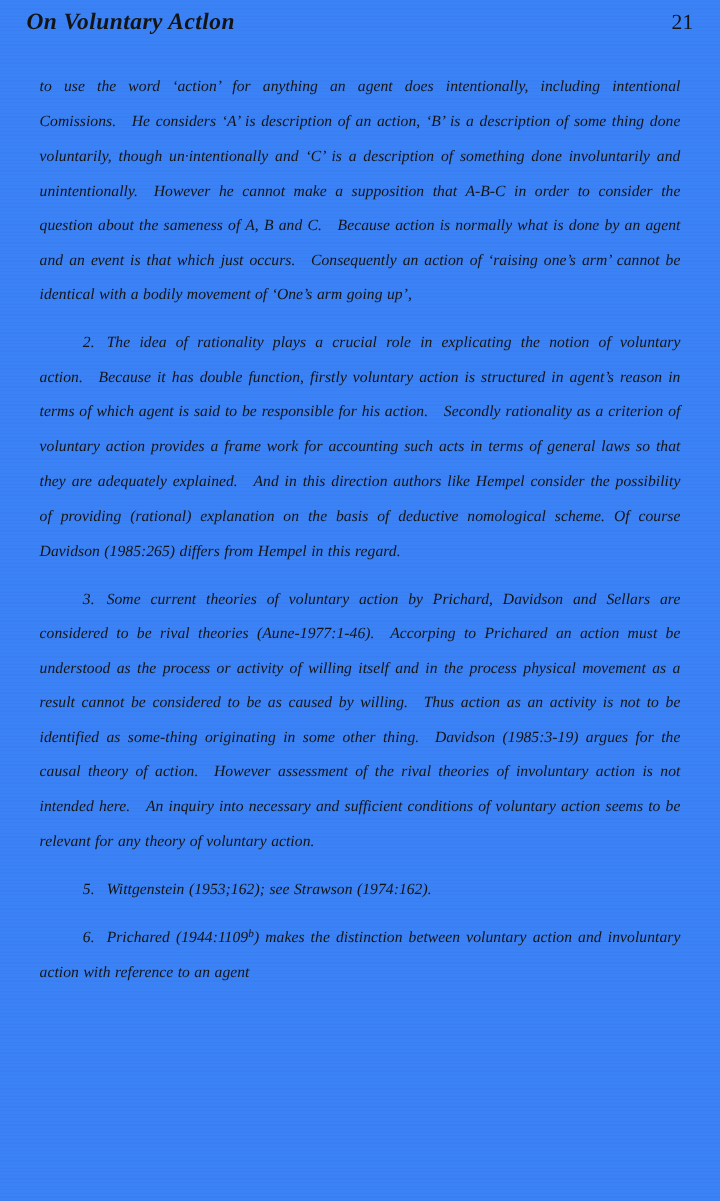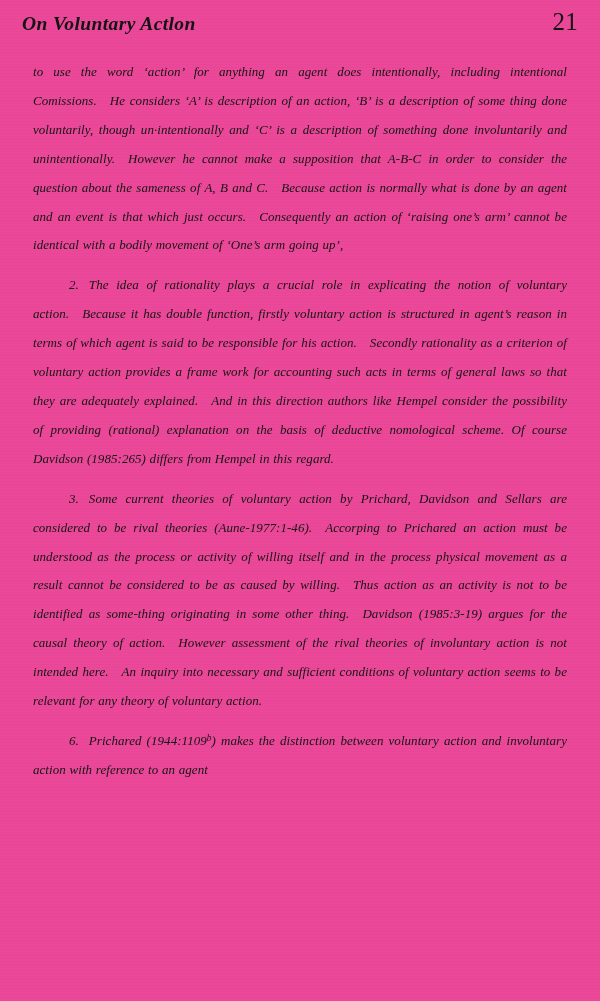--- a/index.html
+++ b/index.html
@@ -5,21 +5,21 @@
 <style>
   html, body {
     margin: 0;
     padding: 0;
     background: #ffffff;
   }
   .page {
     position: relative;
     width: 600px;
     height: 1001px;
-    background: #ec4899;
+    background: #3b82f6;
     overflow: hidden;
     font-family: "Liberation Serif", "DejaVu Serif", serif;
     color: #141414;
     box-sizing: border-box;
   }
 
   
   .running-head {
     position: absolute;
     top: 8px;
@@ -31,21 +31,21 @@
     justify-content: space-between;
   }
   .running-head-title {
     font-style: italic;
     font-weight: bold;
     font-size: 19.5px;
     letter-spacing: 0.4px;
     white-space: nowrap;
   }
   .running-head-folio {
-    font-size: 25px;
+    font-size: 18px;
     font-weight: normal;
     letter-spacing: 0.2px;
   }
 
   
   .body-text {
     position: absolute;
     top: 47px;
     left: 22px;
     width: 556px;
@@ -112,20 +112,23 @@
 
     <p class="para numbered">
       <span class="numlead">2.</span><span>The idea of rationality plays a crucial role in explicating the notion of voluntary action. Because it has double function, firstly voluntary action is structured in agent’s reason in terms of which agent is said to be responsible for his action. Secondly rationality as a criterion of voluntary action provides a frame work for accounting such acts in terms of general laws so that they are adequately explained. And in this direction authors like Hempel consider the possibility of providing (rational) explanation on the basis of deductive nomological scheme. Of course Davidson (1985:265) differs from Hempel in this regard.</span>
     </p>
 
     <p class="para numbered">
       <span class="numlead">3.</span><span>Some current theories of voluntary action by Prichard, Davidson and Sellars are considered to be rival theories (Aune-1977:1-46). Accorping to Prichared an action must be understood as the process or activity of willing itself and in the process physical movement as a result cannot be considered to be as caused by willing. Thus action as an activity is not to be identified as some-thing originating in some other thing. Davidson (1985:3-19) argues for the causal theory of action. However assessment of the rival theories of involuntary action is not intended here. An inquiry into necessary and sufficient conditions of voluntary action seems to be relevant for any theory of voluntary action.</span>
     </p>
 
 
+    <p class="para numbered">
+      <span class="numlead">5.</span><span>Wittgenstein (1953;162); see Strawson (1974:162).</span>
+    </p>
 
     <p class="para numbered">
       <span class="numlead">6.</span><span>Prichared (1944:1109</span><sup class="loc">b</sup><span>) makes the distinction between voluntary action and involuntary action with reference to an agent</span>
     </p>
 
   </div>
 
   <div class="grain"></div>
 </div>
 

